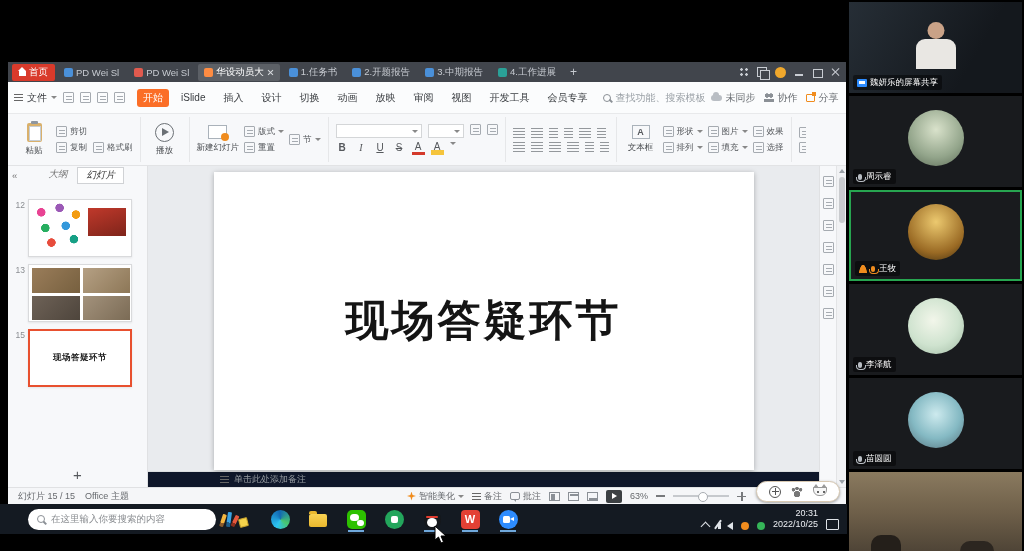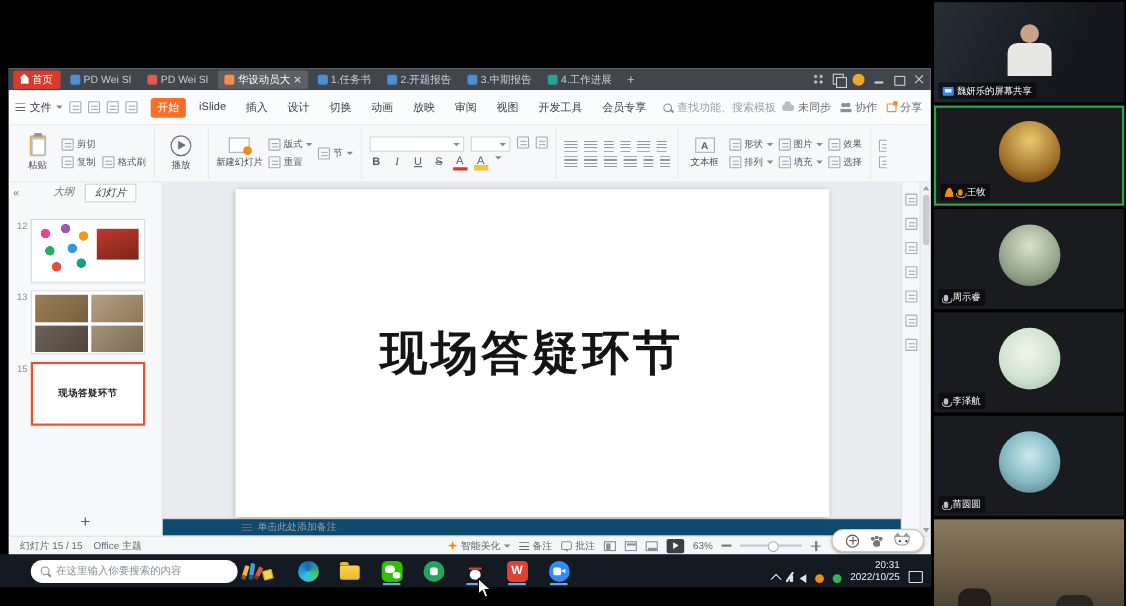--- a/index.html
+++ b/index.html
@@ -131,21 +131,21 @@
        repeating-linear-gradient(0deg, transparent 0 3px, #d2d5d9 3px 4.5px); }
   .mini15 { position:absolute; inset:0; display:flex; align-items:center; justify-content:center;
      font-size:8.5px; font-weight:bold; color:#222; letter-spacing:.5px; }
   .addslide { height:26px; display:flex; align-items:center; justify-content:center; color:#55585c; font-size:15px; flex:none; }
 
   .slidearea { flex:1; background:#e9ebee; display:flex; flex-direction:column; min-width:0; }
   .canvas { flex:1; position:relative; }
   .slide { position:absolute; left:50%; transform:translateX(-50%); top:6px; width:540px; height:298px;
            background:#fff; box-shadow:0 1px 5px rgba(0,0,0,.28); display:flex; align-items:center; justify-content:center; }
   .slide-title { font-size:43px; font-weight:bold; color:#141414; letter-spacing:3px; white-space:nowrap; }
-  .notes { height:16px; border-top:1px solid #dcdee0; background:#0c4a6e; display:flex; align-items:center;
+  .notes { height:16px; border-top:1px solid #dcdee0; background:#0f172a; display:flex; align-items:center;
            font-size:9px; color:#999ea3; padding-left:72px; gap:5px; flex:none; }
 
   .righttools { width:17px; background:#f7f8fa; border-left:1px solid #e0e1e3; display:flex; flex-direction:column;
            align-items:center; padding-top:10px; gap:11px; flex:none; }
   .vscroll { width:10px; background:#f1f2f4; border-left:1px solid #e3e4e6; display:flex; flex-direction:column;
            align-items:center; justify-content:space-between; padding:3px 0; flex:none; }
   .arr-up { width:0; height:0; border-left:3px solid transparent; border-right:3px solid transparent; border-bottom:4px solid #9aa0a6; }
   .arr-dn { width:0; height:0; border-left:3px solid transparent; border-right:3px solid transparent; border-top:4px solid #9aa0a6; }
   .vthumb { width:6px; height:46px; background:#c9cbce; border-radius:3px; margin-top:4px; }
 
@@ -658,36 +658,36 @@
   </div>
 
   <div class="meet">
     <div class="tile">
       <div class="cam1"></div>
       <div class="pname">
         <span class="ic-share"></span>
         <span>魏妍乐的屏幕共享</span>
       </div>
     </div>
+    <div class="tile">
+      <div class="avatar av2"></div>
+      <div class="pname">
+        <span class="mic"></span>
+        <span>周示睿</span>
+      </div>
+    </div>
     <div class="tile speaking">
       <div class="avatar av3"></div>
       <div class="pname">
         <span class="pic-person"></span>
         <span class="mic orange"></span>
         <span>王牧</span>
       </div>
     </div>
     <div class="tile">
-      <div class="avatar av2"></div>
-      <div class="pname">
-        <span class="mic"></span>
-        <span>周示睿</span>
-      </div>
-    </div>
-    <div class="tile">
       <div class="avatar av4"></div>
       <div class="pname">
         <span class="mic"></span>
         <span>李泽航</span>
       </div>
     </div>
     <div class="tile">
       <div class="avatar av5"></div>
       <div class="pname">
         <span class="mic"></span>

